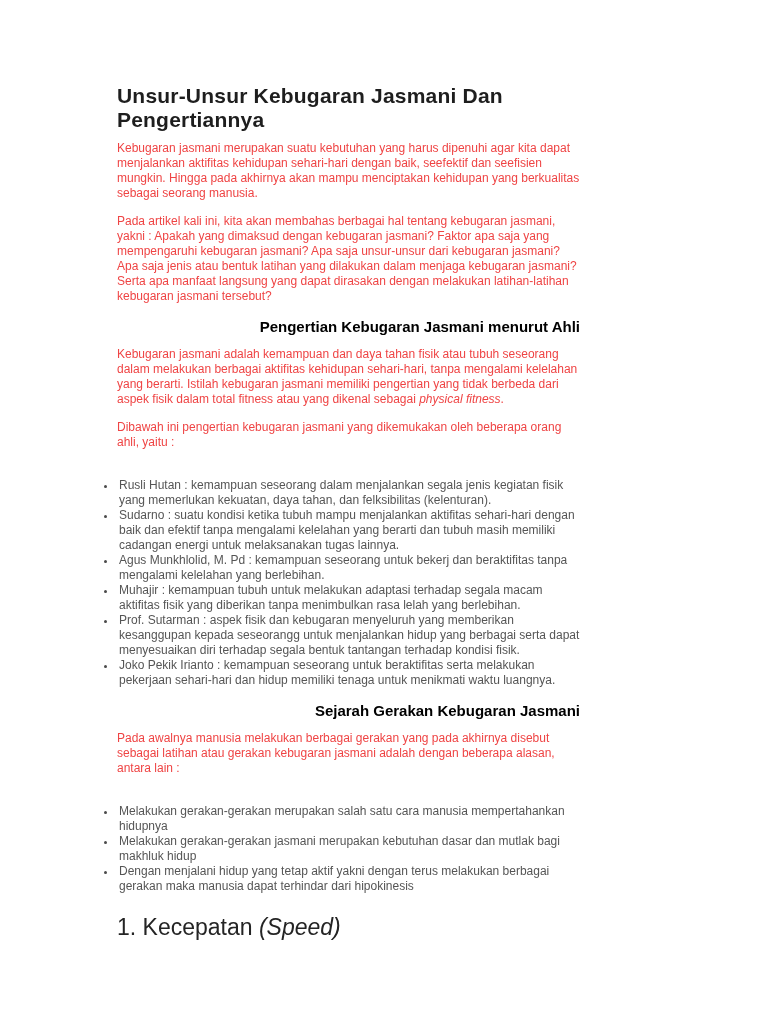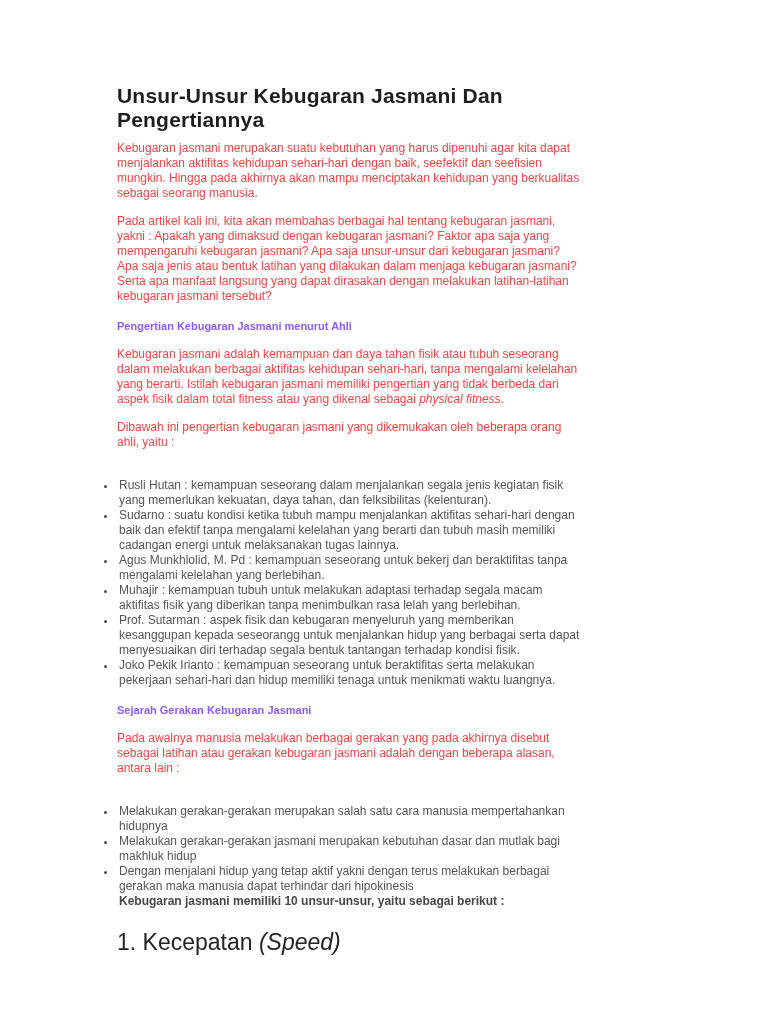--- a/index.html
+++ b/index.html
@@ -32,25 +32,26 @@
   p.body-text {
     font-size: 12px;
     line-height: 15px;
     margin: 13px 0 0 0;
     color: #ef4444;
   }
   p.first {
     margin-top: 0;
   }
   h3.section-heading {
-    font-size: 11px;
+    font-size: 15px;
     line-height: 15px;
     font-weight: bold;
-    color: #8b5cf6;
+    color: #000000;
     margin: 15px 0 0 0;
+    text-align: right;
   }
   ul.bullet-list {
     margin: 28px 0 0 -21px;
     padding: 0 0 0 21px;
     list-style: disc outside;
   }
   ul.bullet-list li {
     font-size: 12px;
     line-height: 15px;
     color: #555555;
@@ -102,19 +103,18 @@
 
   <h3 class="section-heading">Sejarah Gerakan Kebugaran Jasmani</h3>
 
   <p class="body-text">Pada awalnya manusia melakukan berbagai gerakan yang pada akhirnya disebut sebagai latihan atau gerakan kebugaran jasmani adalah dengan beberapa alasan, antara lain :</p>
 
   <ul class="bullet-list">
     <li>Melakukan gerakan-gerakan merupakan salah satu cara manusia mempertahankan hidupnya</li>
     <li>Melakukan gerakan-gerakan jasmani merupakan kebutuhan dasar dan mutlak bagi makhluk hidup</li>
     <li>
       <span>Dengan menjalani hidup yang tetap aktif yakni dengan terus melakukan berbagai gerakan maka manusia dapat terhindar dari hipokinesis</span>
-      <div class="bold-inline-line">Kebugaran jasmani memiliki 10 unsur-unsur, yaitu sebagai berikut :</div>
     </li>
   </ul>
 
   <h2 class="big-heading"><span>1. Kecepatan </span><span class="italic">(Speed)</span></h2>
 
 </div>
 
 </body></html>

